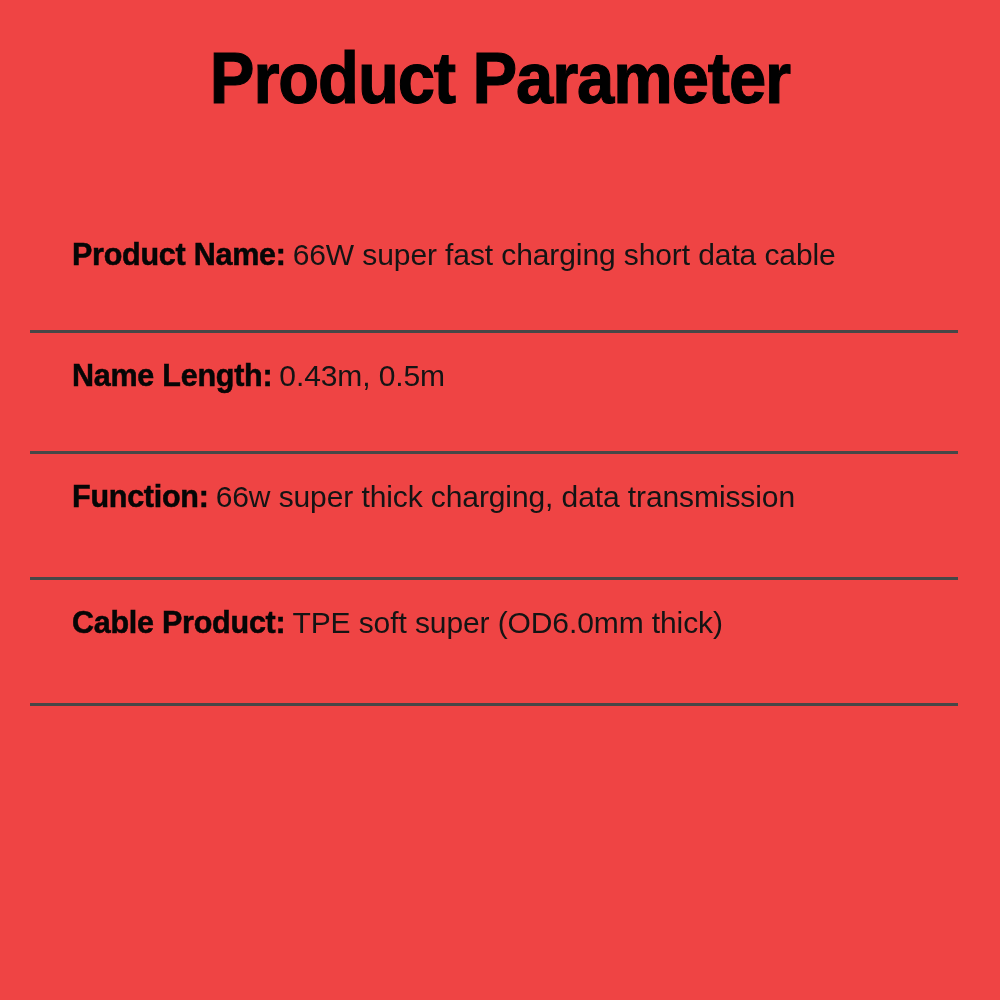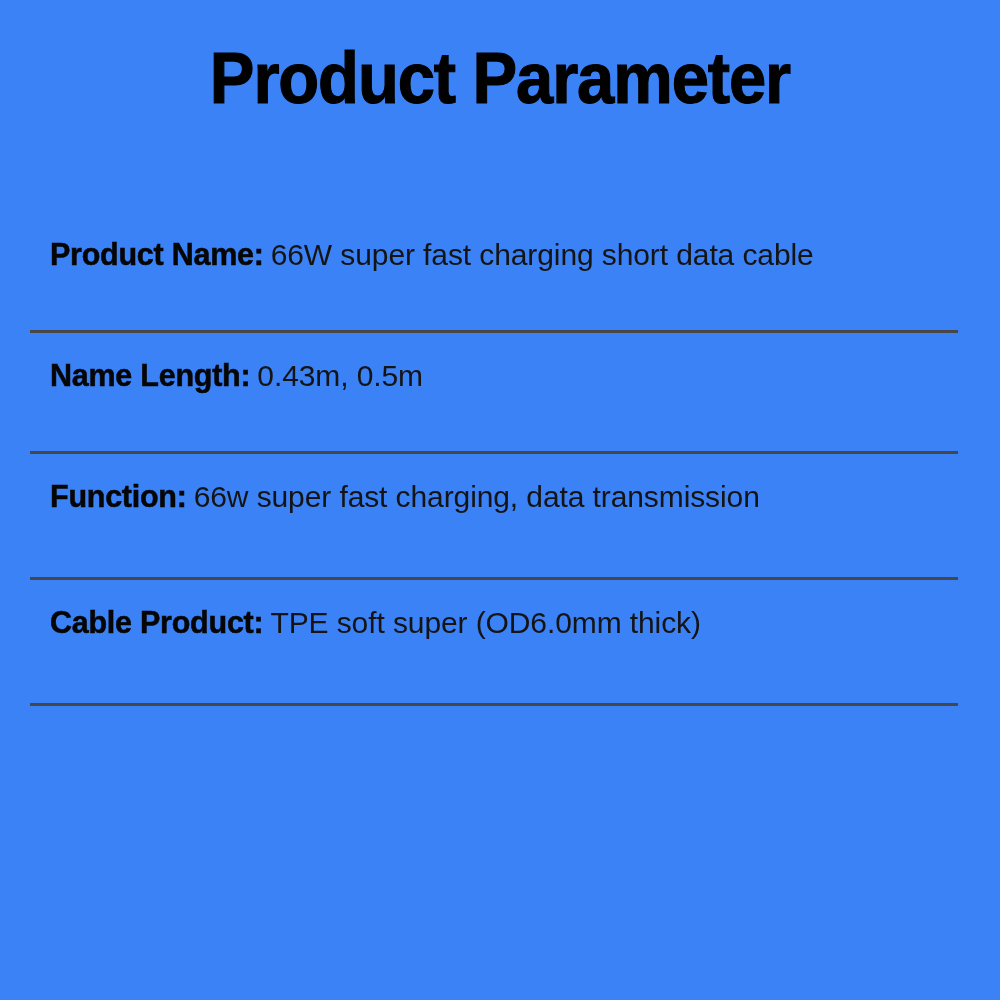--- a/index.html
+++ b/index.html
@@ -11,21 +11,21 @@
 
   body {
     font-family: "Liberation Sans", "DejaVu Sans", sans-serif;
     -webkit-font-smoothing: antialiased;
   }
 
   .sheet {
     position: relative;
     width: 1000px;
     height: 1000px;
-    background: #3b82f6;
+    background: #ef4444;
     overflow: hidden;
     box-sizing: border-box;
   }
 
   
   .title-block {
     position: absolute;
     left: 0;
     top: 42px;
     width: 1000px;
@@ -66,20 +66,21 @@
   .spec-row.tall {
     height: 126px;
   }
 
   .spec-line {
     display: block;
     white-space: nowrap;
     color: #090909;
     font-size: 30px;
     line-height: 40px;
+    margin-left: 22px;
   }
 
   .spec-label {
     font-family: "Liberation Sans", "DejaVu Sans", sans-serif;
     font-weight: 700;
     font-size: 30.5px;
     letter-spacing: -0.25px;
     color: #060606;
     -webkit-text-stroke: 0.5px #060606;
   }
@@ -108,21 +109,21 @@
       <span class="spec-line"><span class="spec-label">Product Name:</span><span class="spec-value">66W super fast charging short data cable</span></span>
     </div>
 
     <div class="spec-row">
       <span class="spec-line"><span class="spec-label">Name Length:</span><span class="spec-value">0.43m, 0.5m</span></span>
     </div>
 
 
 
     <div class="spec-row tall">
-      <span class="spec-line"><span class="spec-label">Function:</span><span class="spec-value">66w super fast charging, data transmission</span></span>
+      <span class="spec-line"><span class="spec-label">Function:</span><span class="spec-value">66w super thick charging, data transmission</span></span>
     </div>
 
     <div class="spec-row tall">
       <span class="spec-line"><span class="spec-label">Cable Product:</span><span class="spec-value">TPE soft super (OD6.0mm thick)</span></span>
     </div>
 
   </div>
 
 </div>
 

